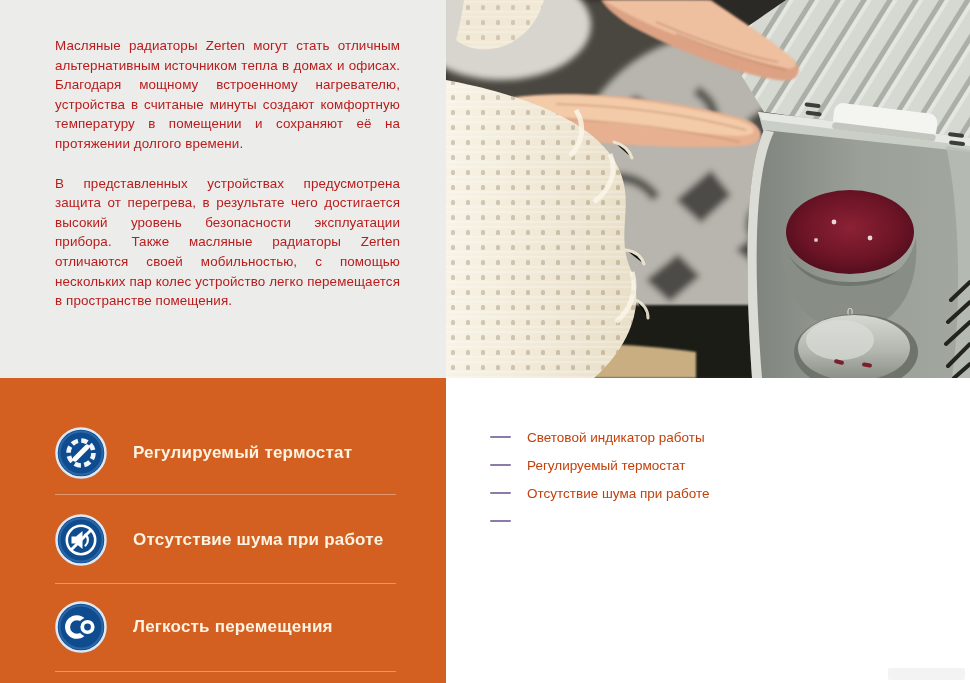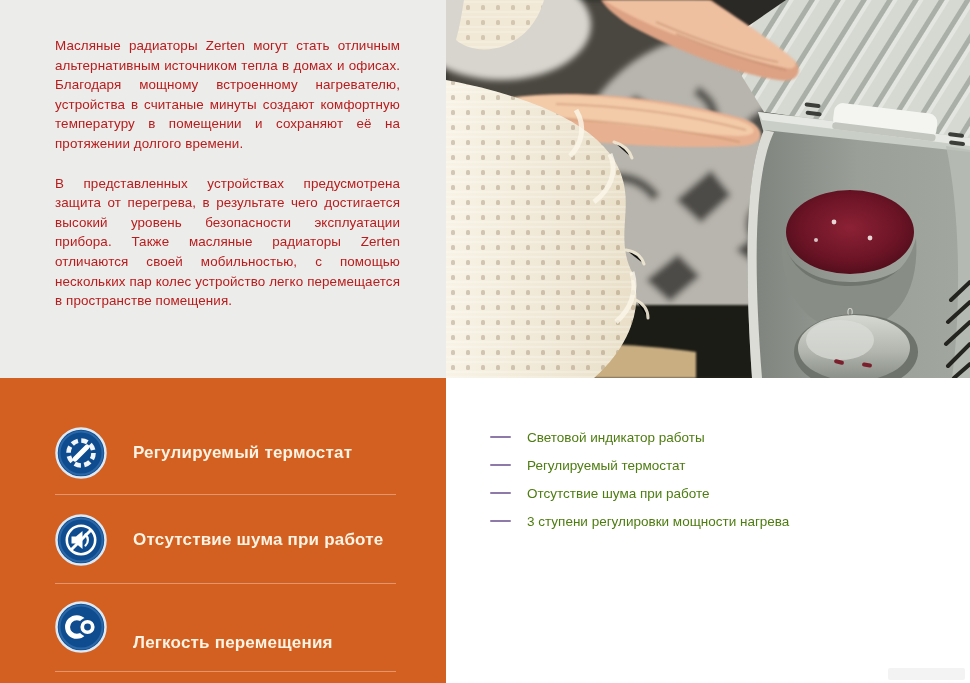--- a/index.html
+++ b/index.html
@@ -24,21 +24,21 @@
 
   
   .panel-features {
     position:absolute; left:0; top:378px; width:446px; height:305px;
     background:#D35F20;
   }
   .feature-row {
     position:absolute; left:55px; height:52px;
     display:flex; align-items:center; gap:26px;
   }
-  .feature-row.r1 { top:49px; } .feature-row.r2 { top:136px; } .feature-row.r3 { top:223px;align-items:flex-end; }
+  .feature-row.r1 { top:49px; } .feature-row.r2 { top:136px; } .feature-row.r3 { top:223px; }
   .feature-icon { width:52px; height:52px; flex:0 0 auto; }
   .feature-label {
     color:#FCF3E2; font-weight:bold; font-size:17px; letter-spacing:.2px;
   }
   .feature-sep {
     position:absolute; left:55px; width:341px; height:1px;
     background:rgba(255,255,255,.35);
   }
   .feature-sep.s1 { top:116px; } .feature-sep.s2 { top:205px; } .feature-sep.s3 { top:293px; }
 
@@ -47,21 +47,21 @@
     position:absolute; left:446px; top:378px; width:524px; height:305px;
     background:#ffffff;
   }
   .spec-item {
     position:absolute; left:44px; height:20px;
     display:flex; align-items:center; gap:16px;
   }
   .spec-item.i1 { top:49px; } .spec-item.i2 { top:77px; }
   .spec-item.i3 { top:105px; } .spec-item.i4 { top:133px; }
   .spec-dash { width:21px; height:2px; background:#8E7AA8; border-radius:1px; flex:0 0 auto; }
-  .spec-text { font-size:13.5px; color:#4d7c0f; }
+  .spec-text { font-size:13.5px; color:#c2410c; }
 
   .watermark {
     position:absolute; left:888px; top:668px; width:77px; height:12px;
     background:#F2F2F2; border-radius:2px; opacity:.9;
   }
 </style>
 </head>
 <body>
 
 <div class="page">
@@ -239,19 +239,18 @@
     <div class="spec-item i2">
       <span class="spec-dash"></span>
       <span class="spec-text">Регулируемый термостат</span>
     </div>
     <div class="spec-item i3">
       <span class="spec-dash"></span>
       <span class="spec-text">Отсутствие шума при работе</span>
     </div>
     <div class="spec-item i4">
       <span class="spec-dash"></span>
-      <span class="spec-text">3 ступени регулировки мощности нагрева</span>
     </div>
   </section>
 
   <div class="watermark"></div>
 
 </div>
 
 </body></html>

